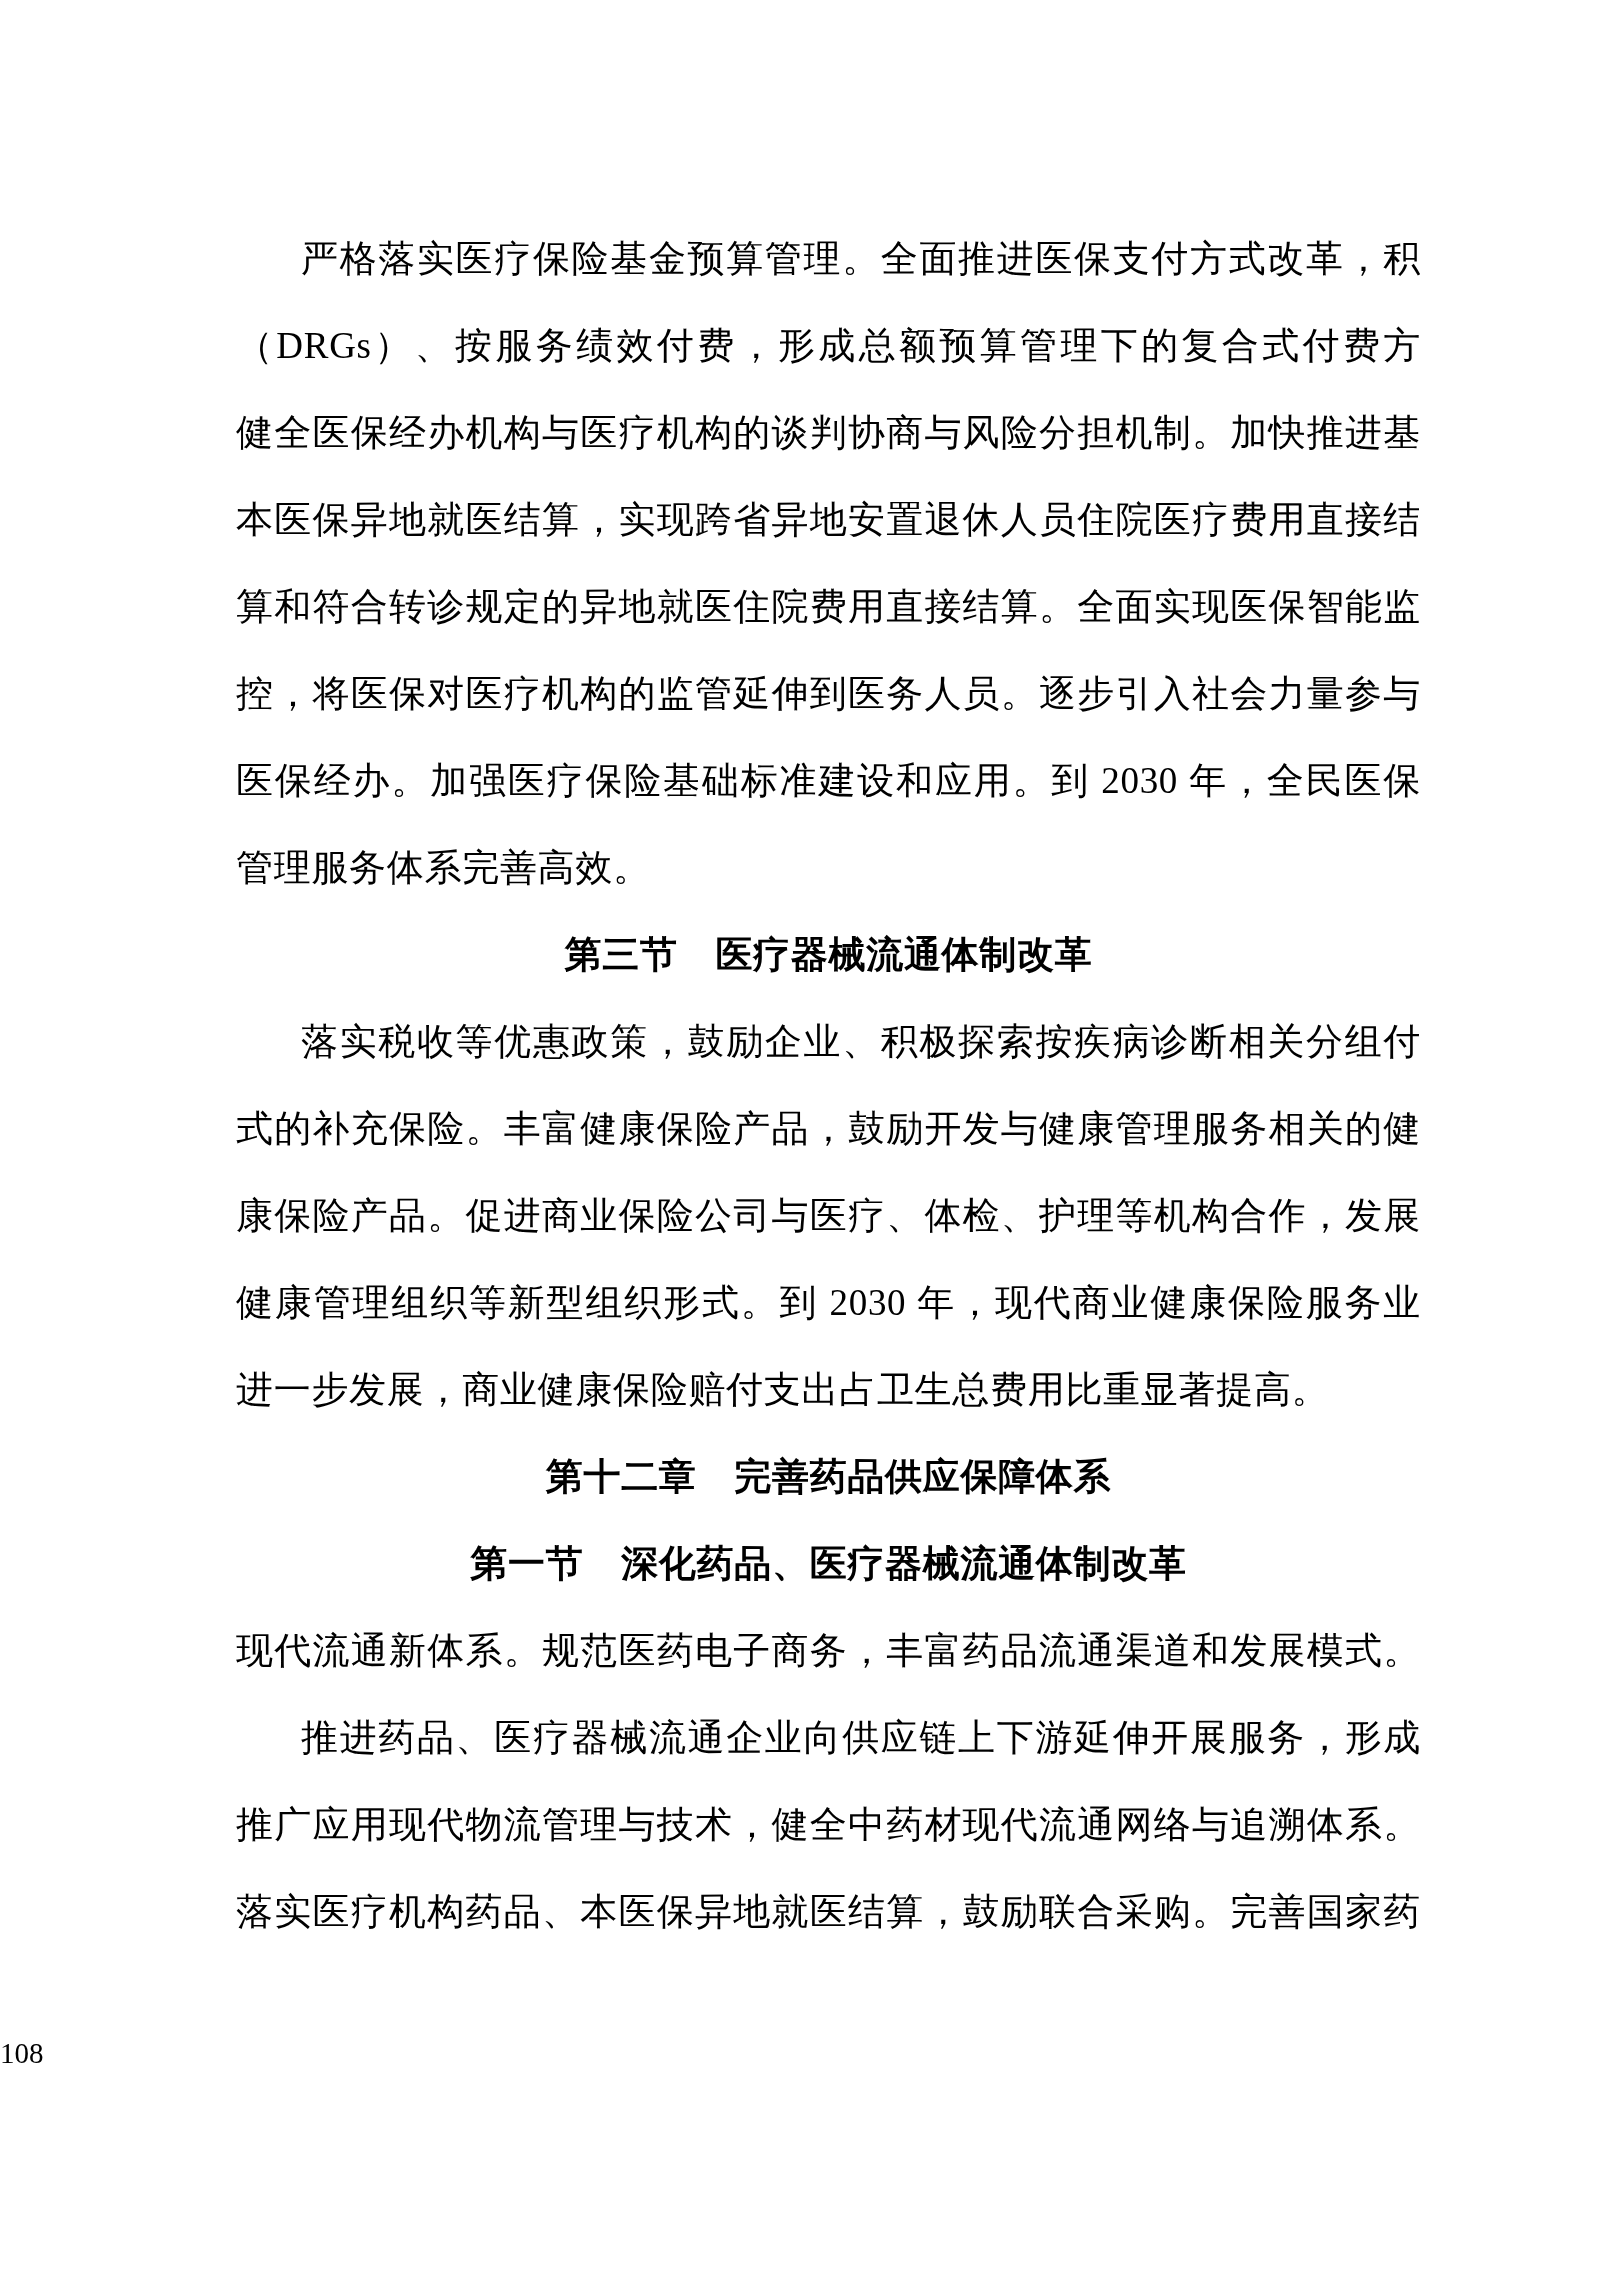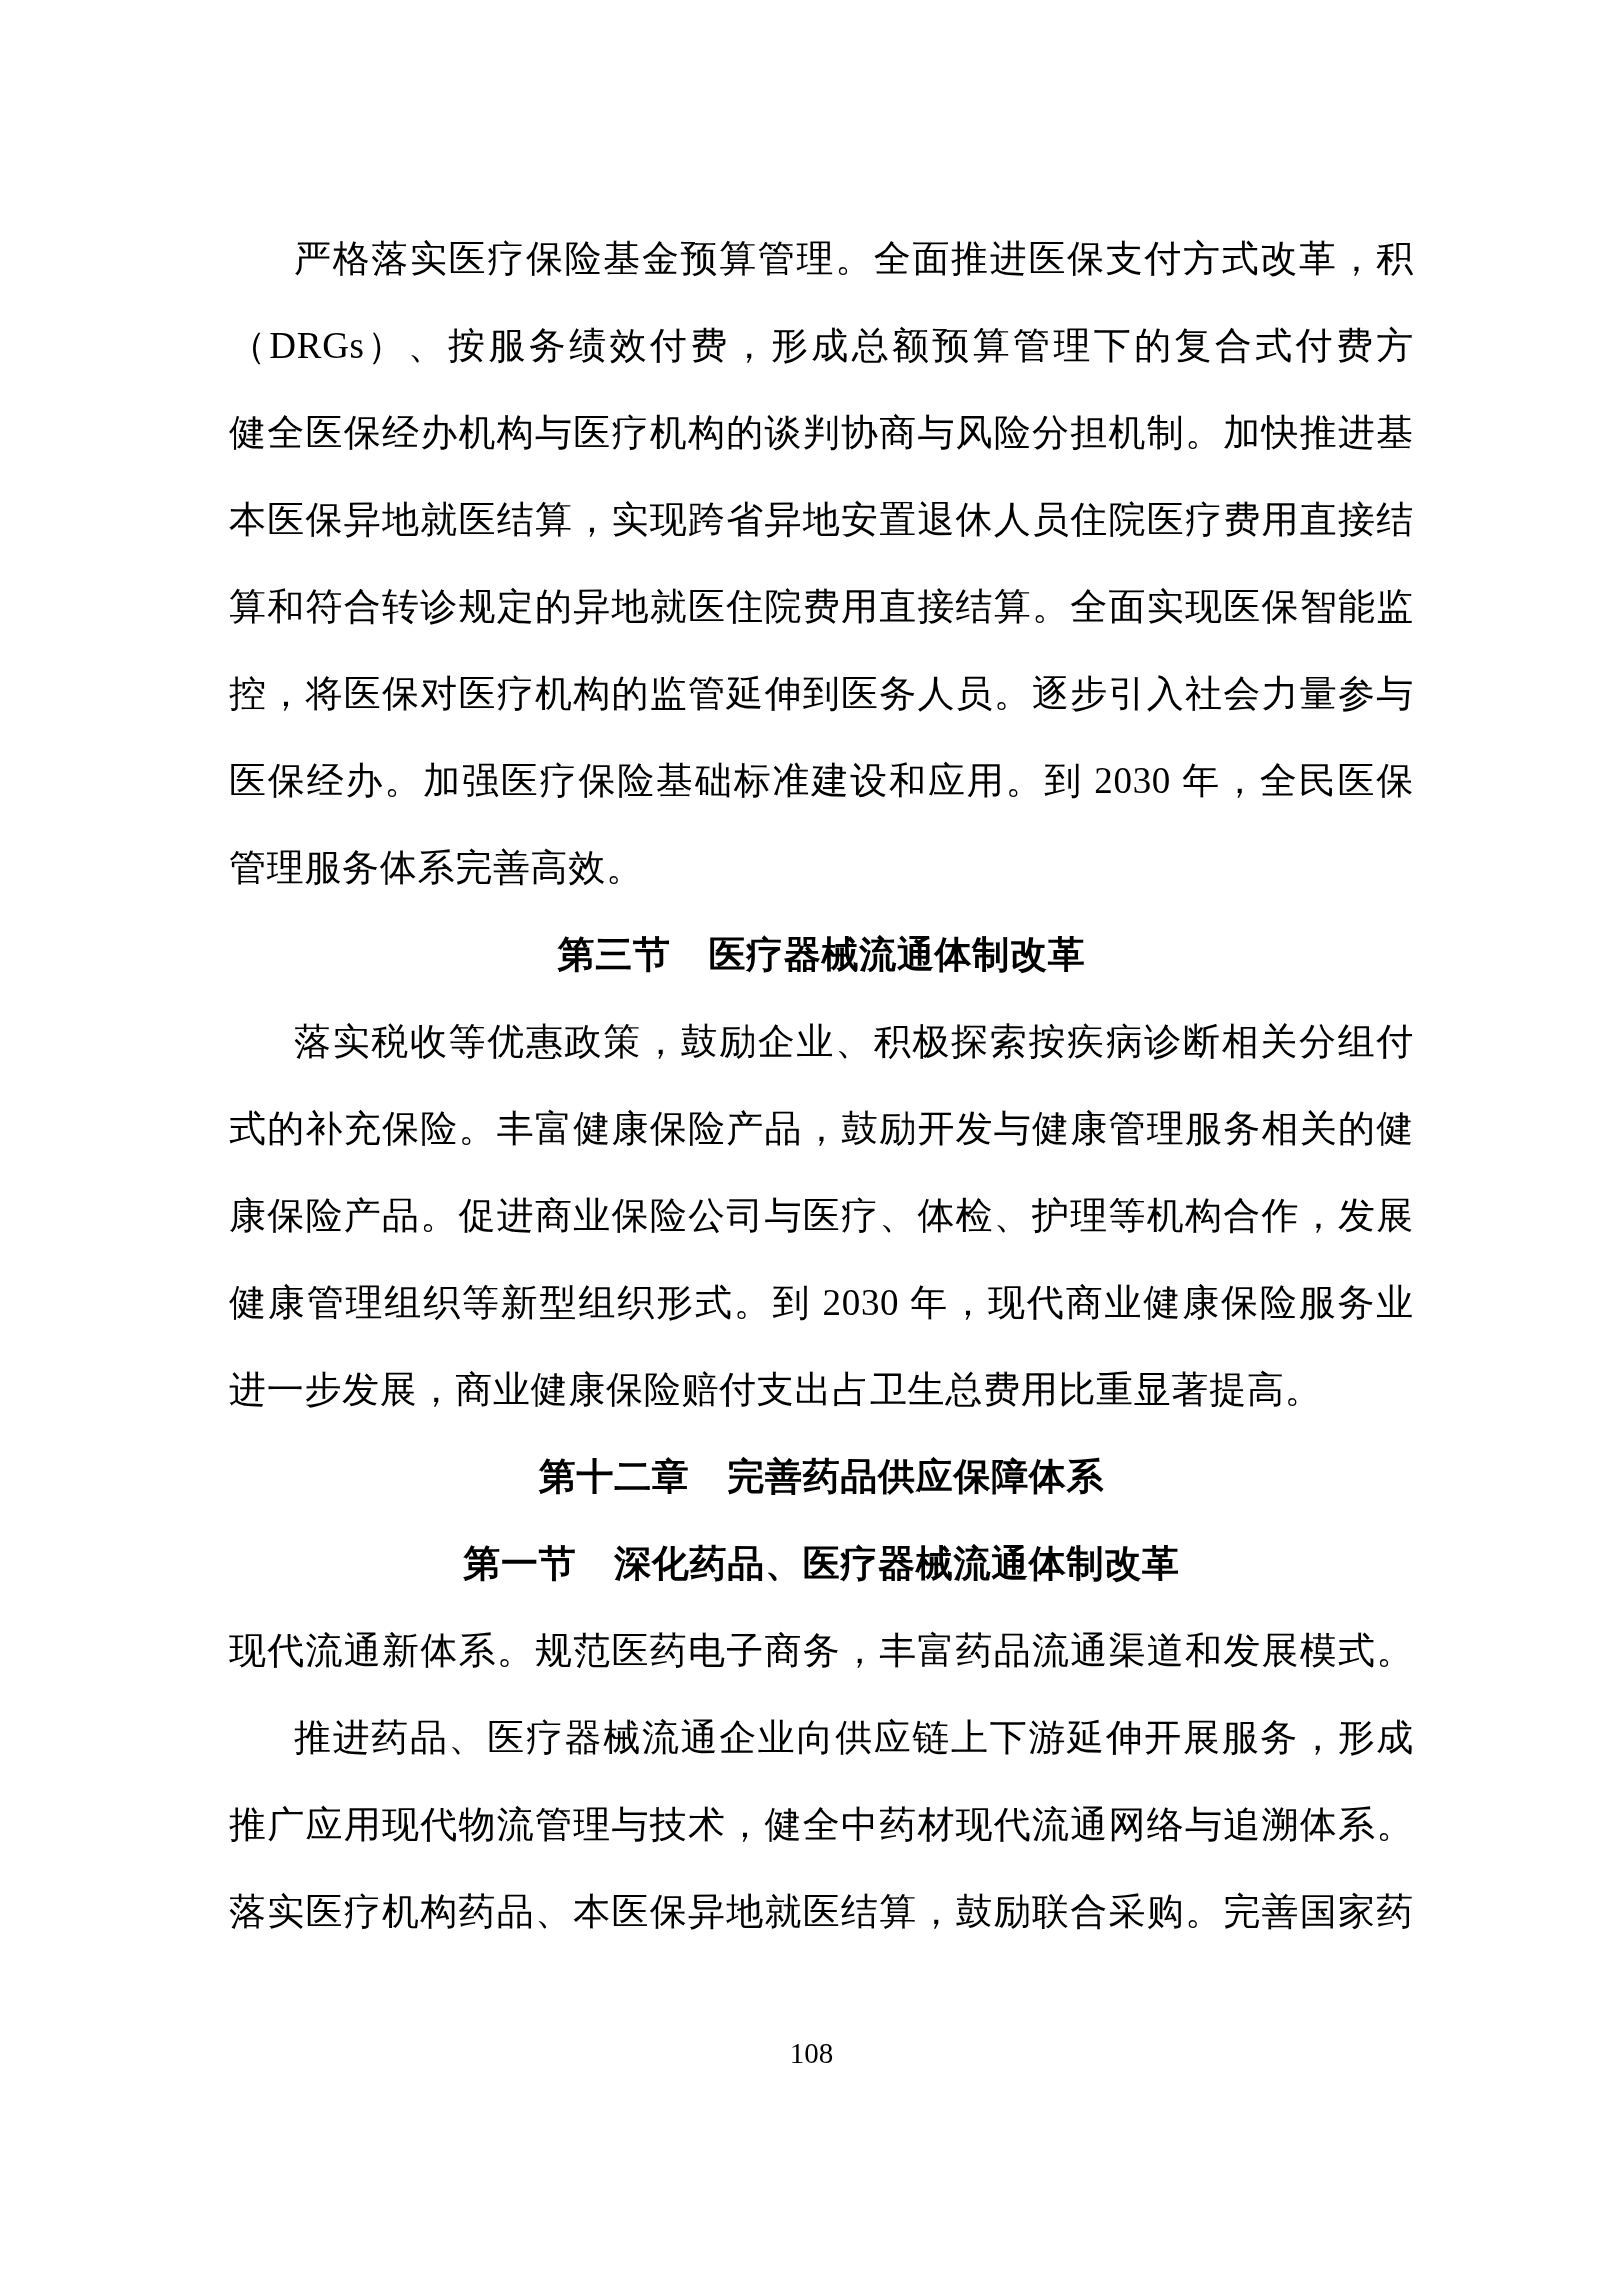--- a/index.html
+++ b/index.html
@@ -11,21 +11,21 @@
     position: relative;
     width: 1623px;
     height: 2295px;
     background: #ffffff;
     color: #000000;
     font-family: "Liberation Serif", "DejaVu Serif", serif;
     overflow: hidden;
   }
   .text-block {
     position: absolute;
-    left: 229px;
+    left: 236px;
     top: 215px;
     width: 1185px;
   }
   .line {
     font-size: 37px;
     line-height: 87px;
     height: 87px;
     text-align: justify;
     text-align-last: justify;
     letter-spacing: 0.7px;
@@ -46,21 +46,20 @@
     text-align: center;
     text-align-last: center;
     letter-spacing: 0.7px;
     overflow: hidden;
   }
   .page-number {
     position: absolute;
     left: 0;
     right: 0;
     top: 2034px;
-    text-align: center;
     font-size: 29px;
     line-height: 39px;
     font-family: "Liberation Serif", "DejaVu Serif", serif;
   }
 </style>
 </head>
 <body>
 
 <div class="page">
   <div class="text-block">

